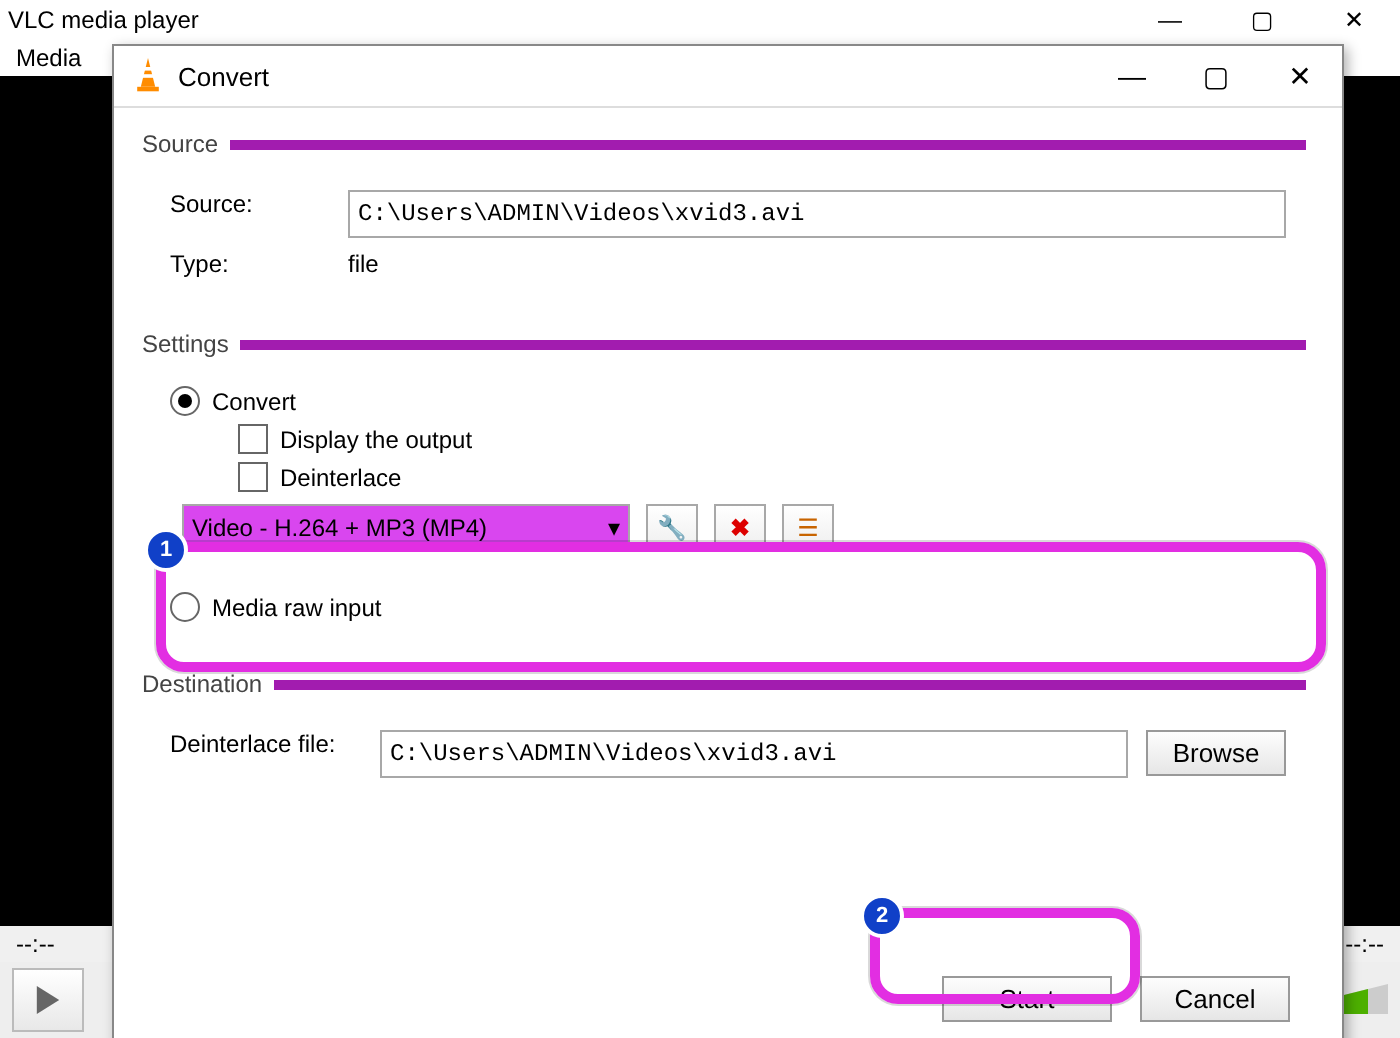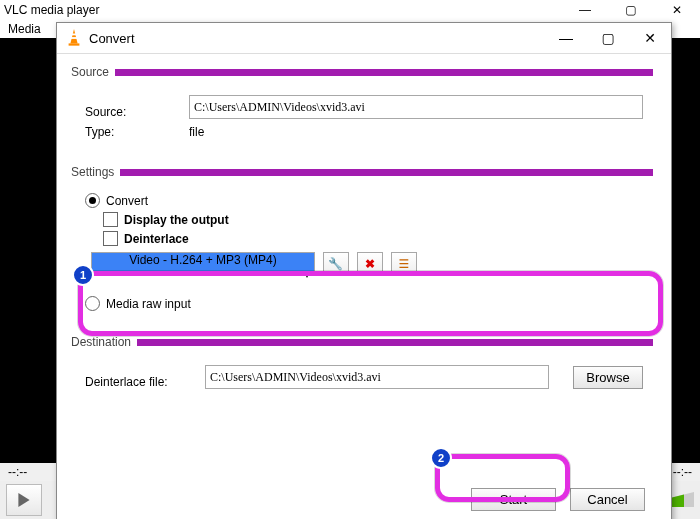--- a/index.html
+++ b/index.html
@@ -21,33 +21,33 @@
 .vol-tri{width:60px;height:16px;position:relative;}
 .vol-tri svg{width:60px;height:16px;}
 
 .dialog{position:absolute;left:56px;top:22px;width:614px;height:500px;background:#fff;border:1px solid #888;box-shadow:2px 2px 6px rgba(0,0,0,0.3);}
 .dlg-titlebar{height:30px;display:flex;align-items:center;padding-left:8px;border-bottom:1px solid #ddd;}
 .cone{width:18px;height:18px;margin-right:6px;}
 .dlg-title{font-size:13px;}
 .dlg-winbtns{margin-left:auto;display:flex;}
 .dlg-winbtn{width:42px;height:28px;display:flex;align-items:center;justify-content:center;font-size:14px;}
 .dlg-body{position:absolute;left:18px;right:18px;top:42px;bottom:0;}
-fieldset.sec{border:none;border-top:7px solid #a21caf;margin:0 0 14px 0;padding:10px 0 6px 0;}
+fieldset.sec{border:none;border-top:5px solid #a21caf;margin:0 0 14px 0;padding:10px 0 6px 0;}
 fieldset.sec>legend{padding:0 6px 0 0;font-size:12px;color:#444;margin-left:-4px;}
-.row{display:flex;align-items:flex-end;gap:24px;margin:6px 10px;}
+.row{display:flex;align-items:flex-start;gap:9px;margin:6px 10px;}
 .lbl{width:80px;}
 .lbl2{width:96px;}
-input.txt{flex:1;height:20px;border:1px solid #a8a8a8;padding:1px 4px;font-family:Liberation Serif, serif;font-size:12px;}
+input.txt{flex:1;height:20px;border:1px solid #a8a8a8;padding:1px 4px;font-family:Liberation Mono, monospace;font-size:12px;}
 .radio,.check{display:flex;align-items:center;gap:6px;margin:4px 10px;}
 .radio-dot{width:13px;height:13px;border:1px solid #666;border-radius:50%;display:flex;align-items:center;justify-content:center;}
 .radio-dot.checked::after{content:"";width:7px;height:7px;border-radius:50%;background:#000;}
 .checkbox{width:13px;height:13px;border:1px solid #666;background:#fff;}
-.indent{margin-left:28px;font-weight:bold;}
+.indent{margin-left:44px;}
 .profile-row{display:flex;align-items:center;gap:8px;margin:6px 10px 6px 16px;}
-.combo{width:214px;height:22px;border:1px solid #a8a8a8;display:flex;align-items:center;padding:0 4px;font-size:12px;background:#3b82f6;flex-direction:column;}
+.combo{width:214px;height:22px;border:1px solid #a8a8a8;display:flex;align-items:center;padding:0 4px;font-size:12px;background:#d946ef;}
 .combo .arrow{margin-left:auto;}
 .iconbtn{width:24px;height:22px;border:1px solid #a8a8a8;background:linear-gradient(#fff,#eee);display:flex;align-items:center;justify-content:center;}
 .iconbtn span{font-size:12px;}
 .iconbtn.del{color:#d00;font-weight:bold;}
 .iconbtn.new{color:#c86400;}
 .btn{height:23px;padding:0 14px;border:1px solid #999;background:linear-gradient(#fdfdfd,#e6e6e6);font-family:inherit;font-size:13px;display:inline-flex;align-items:center;justify-content:center;}
 .btn.browse{width:70px;}
 .btn.start{width:85px;}
 .btn.cancel{width:75px;}
 .footer{position:absolute;right:8px;bottom:12px;display:flex;gap:14px;}

